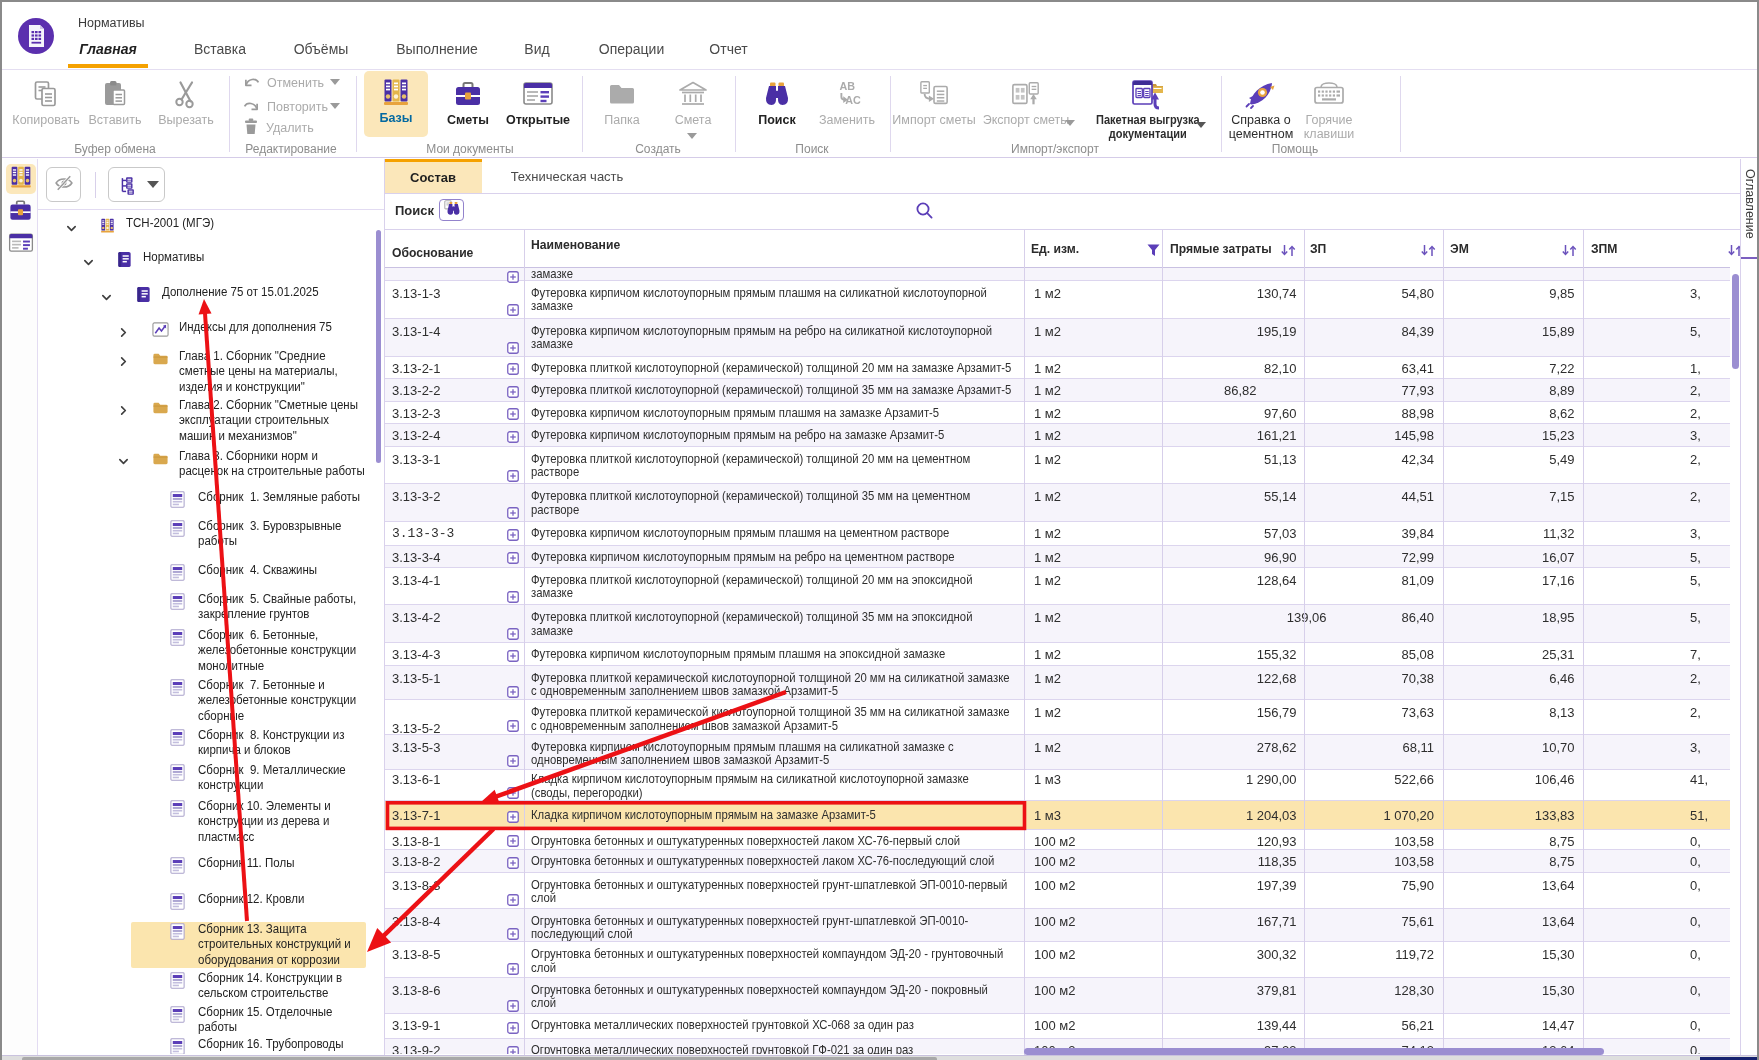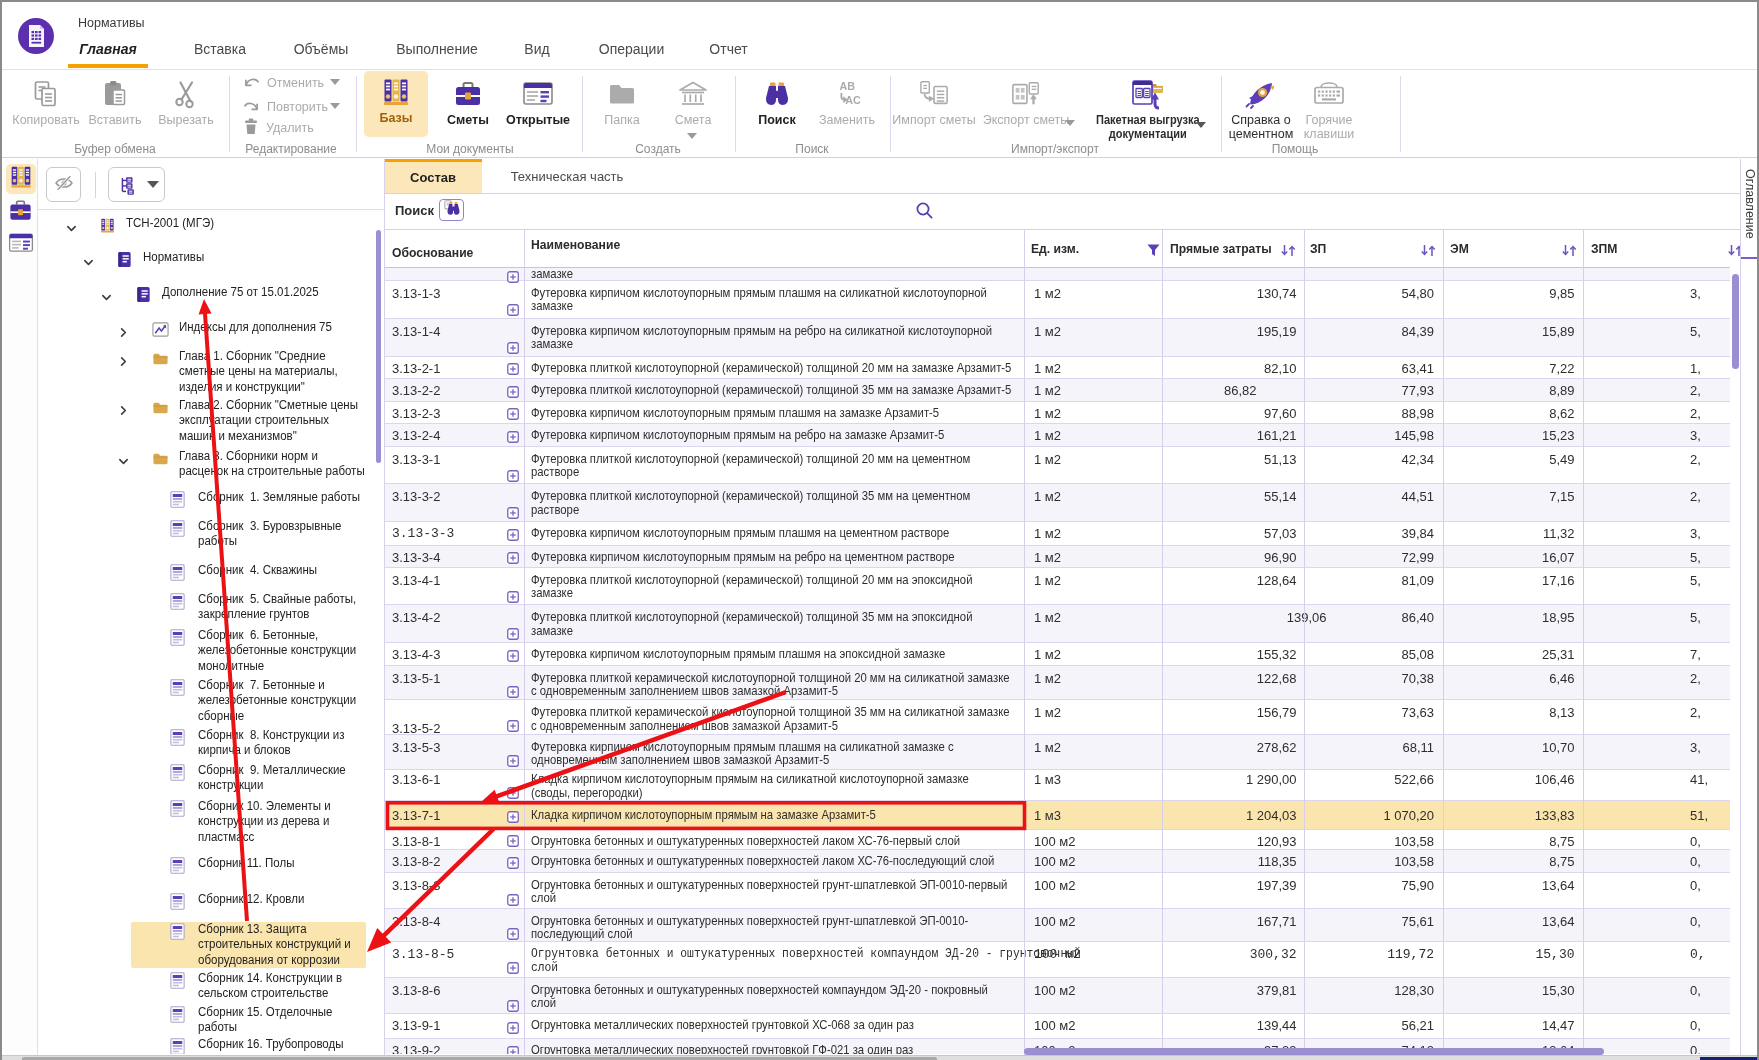--- a/index.html
+++ b/index.html
@@ -238,21 +238,21 @@
             </g>
             <g>
               <rect x="20.5" y="3.5" width="7" height="22" rx="1" fill="#4a2fa5"></rect>
               <rect x="22" y="6.5" width="4" height="1.7" fill="#fff"></rect>
               <rect x="22" y="9.6" width="4" height="1.7" fill="#fff"></rect>
               <rect x="22" y="12.7" width="4" height="1.7" fill="#fff"></rect>
               <circle cx="24" cy="20.5" r="2.2" fill="#e8c06a"></circle>
             </g>
           </svg>
         </span>
-      <span class="rlb" style="font-weight:bold; color:#a16207">Базы</span>
+      <span class="rlb" style="font-weight:bold; color:#0369a1">Базы</span>
       </div>
     <div class="rbtn" style="left:434px; width:64px">
       <span class="ric">
           <svg viewBox="0 0 32 32" width="32" height="32">
             <path d="M11.5 9 V6.5 Q11.5 5 13 5 H19 Q20.5 5 20.5 6.5 V9" fill="none" stroke="#777" stroke-width="2"></path>
             <rect x="4" y="9" width="24" height="18" rx="2.5" fill="#4a2fa5"></rect>
             <rect x="4" y="17" width="24" height="2" fill="#fff"></rect>
             <rect x="13" y="14.5" width="6" height="7" rx="1" fill="#e8a33d"></rect>
           </svg>
         </span>
@@ -1198,21 +1198,21 @@
           <span class="cell num" style="left: 786px; width: 126.5px; top: 5px;">167,71</span>
           <span class="cell num" style="left: 926px; width: 124px; top: 5px;">75,61</span>
           <span class="cell num" style="left: 1064px; width: 126.5px; top: 5px;">13,64</span>
           <span class="cell zpm" style="top: 5px;">0,</span>
           <span class="plusbox" style="top: 17px;"><svg width="12" height="12" viewBox="0 0 12 12">
               <rect x="0.75" y="0.75" width="10.5" height="10.5" rx="2" fill="#fff" stroke="#7a63c2" stroke-width="1.3"></rect>
               <line x1="3.2" y1="6" x2="8.8" y2="6" stroke="#7a63c2" stroke-width="1.3"></line>
               <line x1="6" y1="3.2" x2="6" y2="8.8" stroke="#7a63c2" stroke-width="1.3"></line>
             </svg></span>
         </div>
-        <div class="t-row" style="top: 674px; height: 35.5px; font-family: Liberation Mono, monospace;">
+        <div class="t-row" style="top: 674px; height: 35.5px;">
           <span class="cell code" style="top: 5px;">3.13-8-5</span>
           <span class="cell name" style="top: 5px;">Огрунтовка бетонных и оштукатуренных поверхностей компаундом ЭД-20 - грунтовочный
 слой</span>
           <span class="cell unit" style="top: 5px;">100 м2</span>
           <span class="cell num" style="left: 786px; width: 126.5px; top: 5px;">300,32</span>
           <span class="cell num" style="left: 926px; width: 124px; top: 5px;">119,72</span>
           <span class="cell num" style="left: 1064px; width: 126.5px; top: 5px;">15,30</span>
           <span class="cell zpm" style="top: 5px;">0,</span>
           <span class="plusbox" style="top: 19px;"><svg width="12" height="12" viewBox="0 0 12 12">
               <rect x="0.75" y="0.75" width="10.5" height="10.5" rx="2" fill="#fff" stroke="#7a63c2" stroke-width="1.3"></rect>

